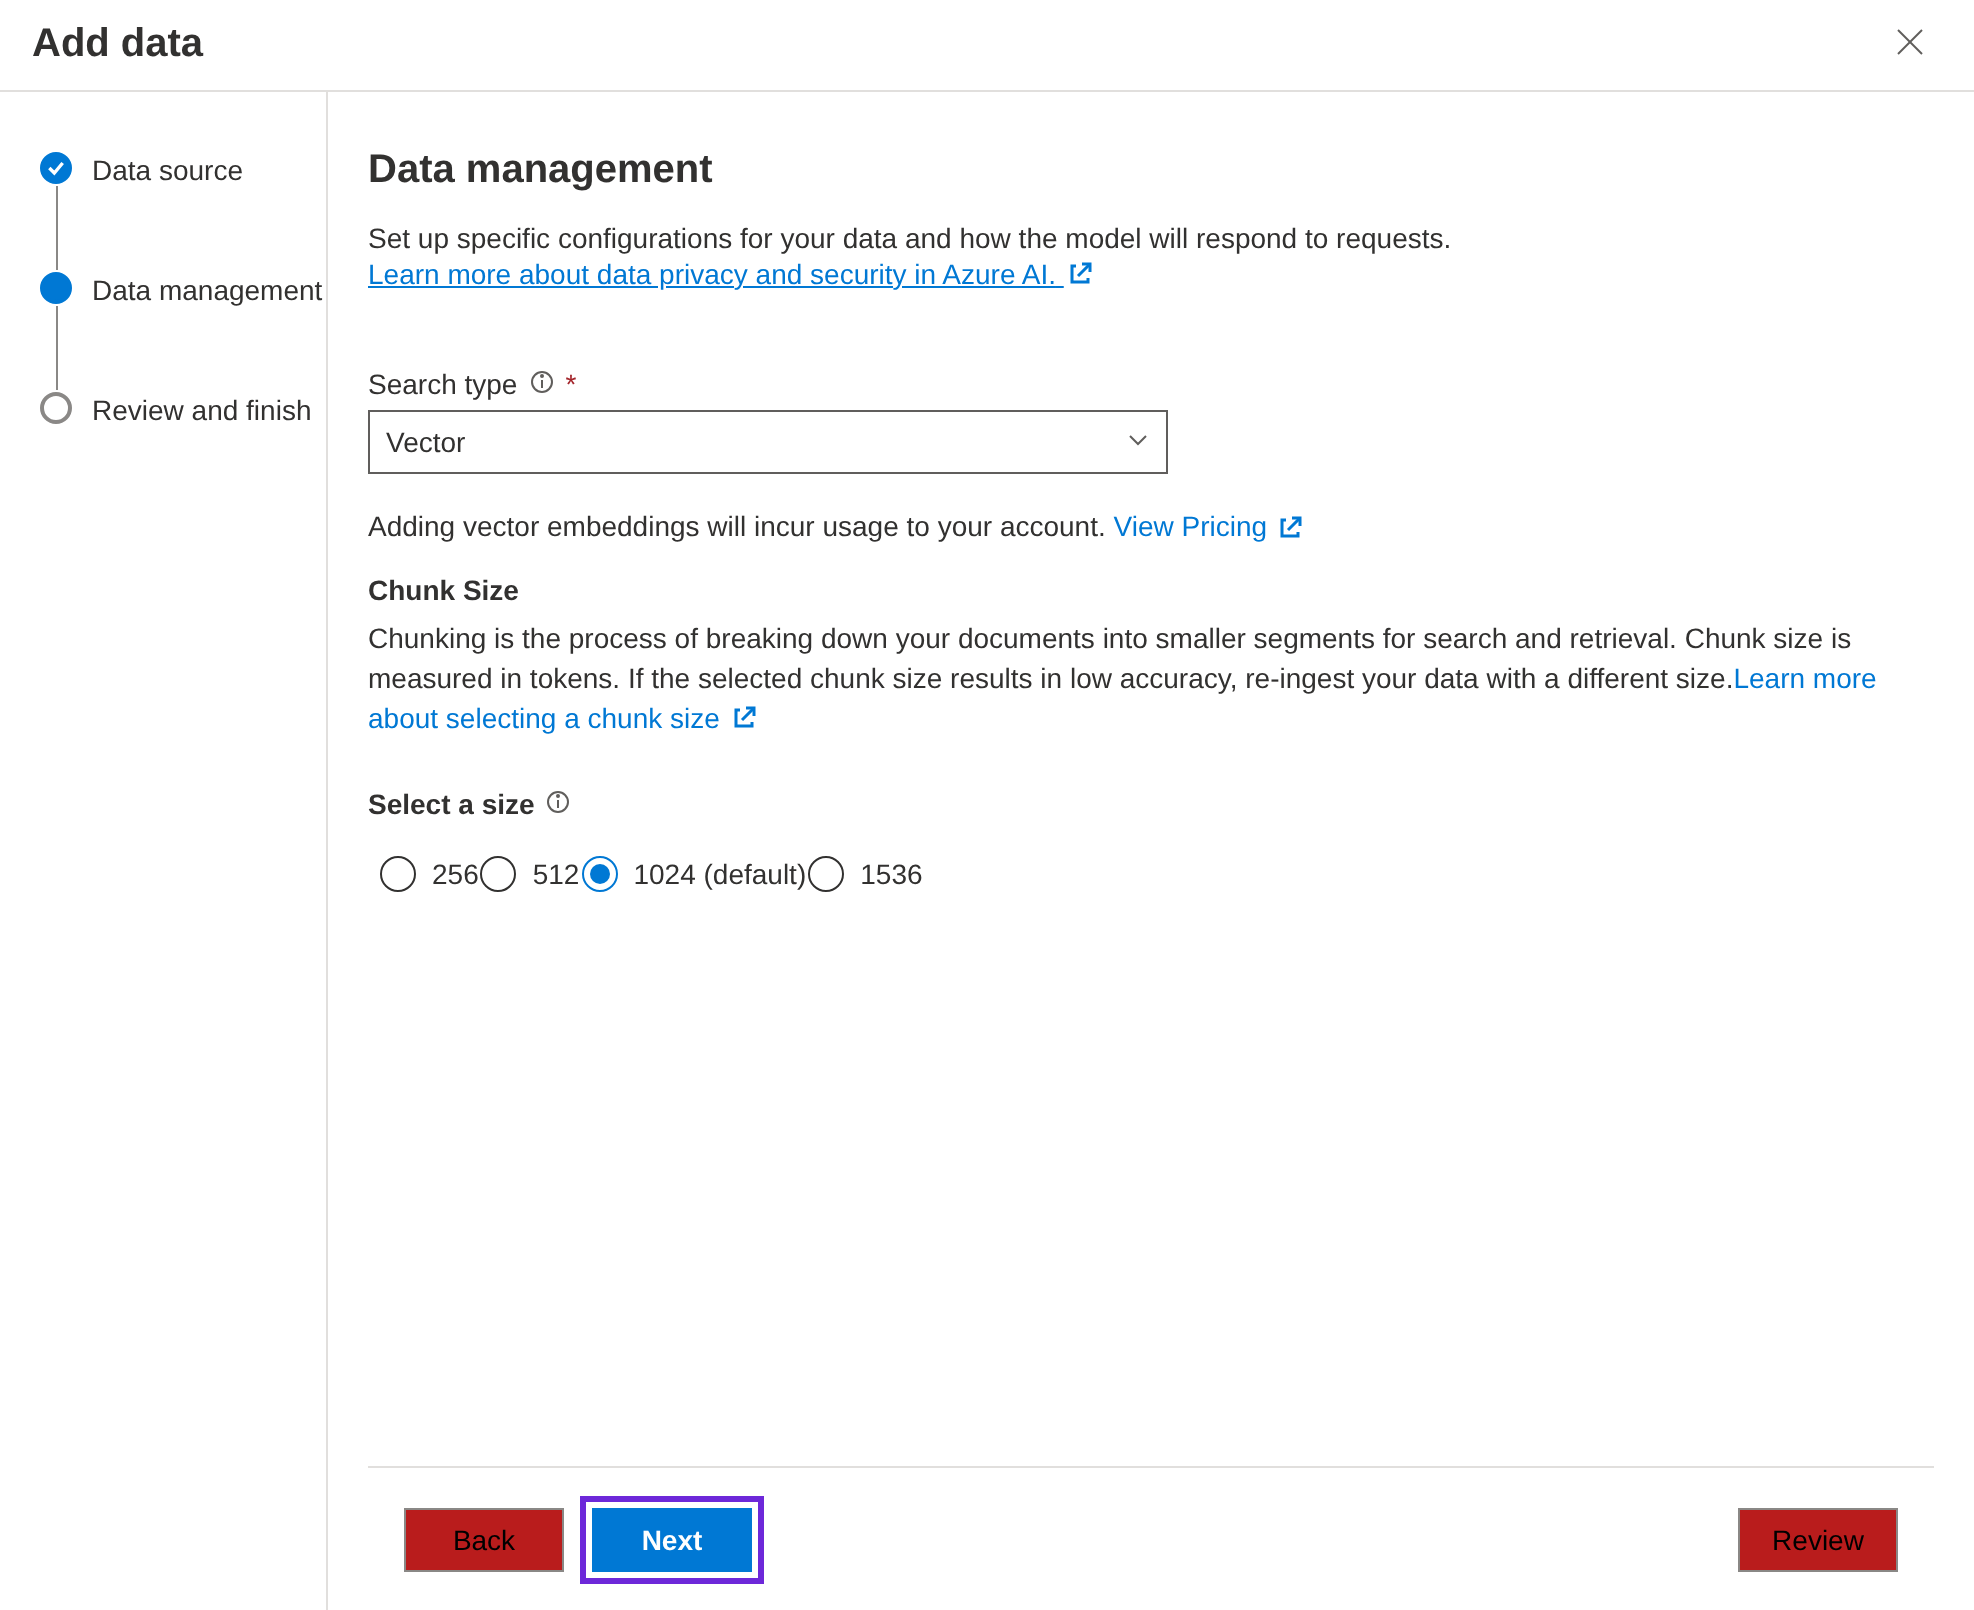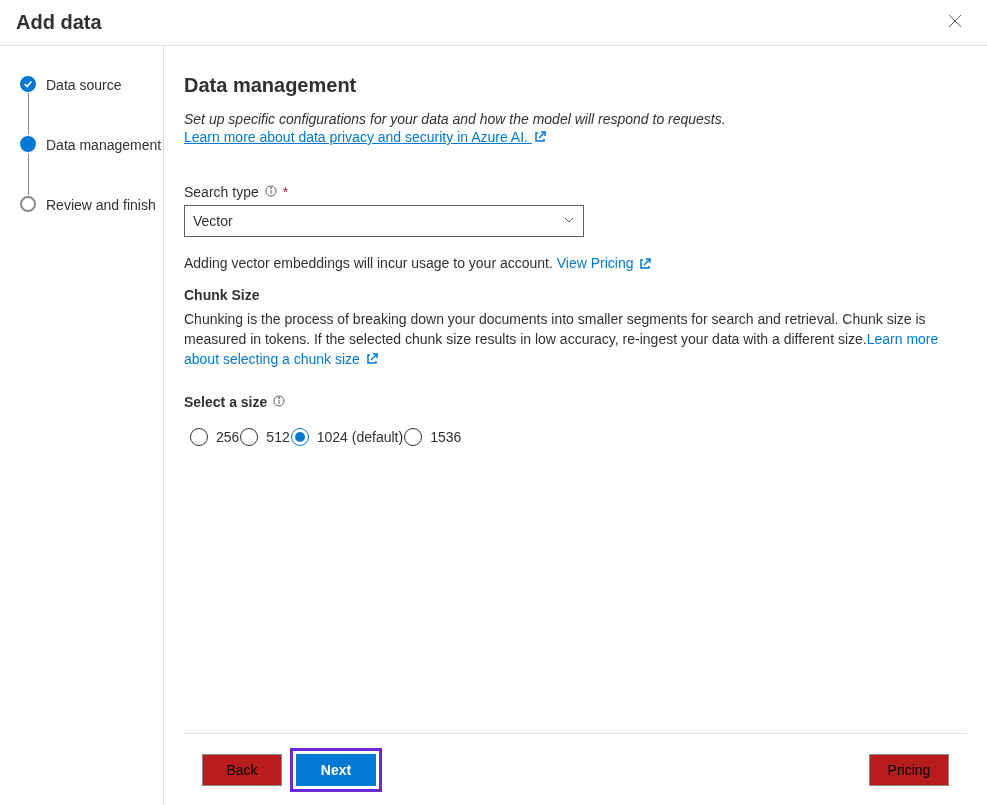--- a/index.html
+++ b/index.html
@@ -18,21 +18,21 @@
   .circle.done { background:#0078d4; }
   .circle.done svg { width:10px; height:10px; stroke:#fff; stroke-width:2; fill:none; }
   .circle.active { background:#0078d4; }
   .circle.todo { border-color:#8a8886; }
   .connector { width:1px; height:42px; background:#8a8886; margin:1px 0; }
   .step-label { padding-left:8px; font-size:14px; color:#323130; line-height:18px; }
   .step.active .step-label { }
   .main { flex:1; padding:28px 20px 0 20px; overflow:auto; display:flex; flex-direction:column; }
   .main-content{ flex:1; }
   .main h2 { font-size:20px; font-weight:600; margin:0 0 14px 0; }
-  .desc { margin:0 0 2px 0; color:#323130;font-style:italic; }
+  .desc { margin:0 0 2px 0; color:#323130; }
   .link { color:#0078d4; text-decoration:underline; cursor:pointer; }
   .link-inline { color:#0078d4; cursor:pointer; }
   .ext-icon { display:inline-block; vertical-align:middle; margin-left:2px; }
   .ext-icon svg { width:12px; height:12px; fill:none; stroke:currentColor; stroke-width:1.5; }
   .field { margin-top:38px; }
   .field-label { display:flex; align-items:center; gap:6px; margin-bottom:5px; }
   .req { color:#a4262c; }
   .info-icon svg { width:12px; height:12px; stroke:#605e5c; fill:none; }
   .select { width:400px; height:32px; border:1px solid #605e5c; padding:0 8px; display:flex; align-items:center; justify-content:space-between; cursor:pointer; background:#fff; }
   .select .chev svg{ width:12px; height:12px; stroke:#605e5c; fill:none; }
@@ -195,18 +195,18 @@
         </div>
       </div>
 
       <div class="footer">
         <div class="footer-left">
           <button class="btn">Back</button>
           <span class="highlight-box">
             <button class="btn primary">Next</button>
           </span>
         </div>
-        <button class="btn">Pricing</button>
+        <button class="btn">Review</button>
       </div>
     </main>
 
   </div>
 </div>
 
 </body></html>

